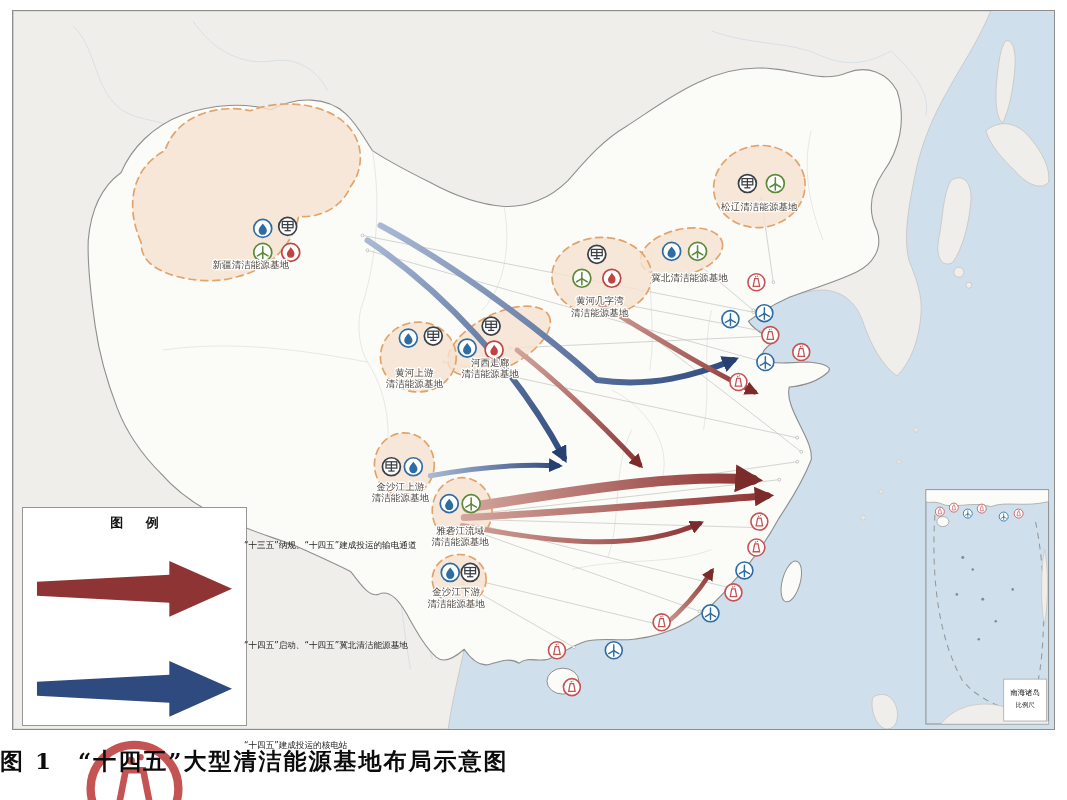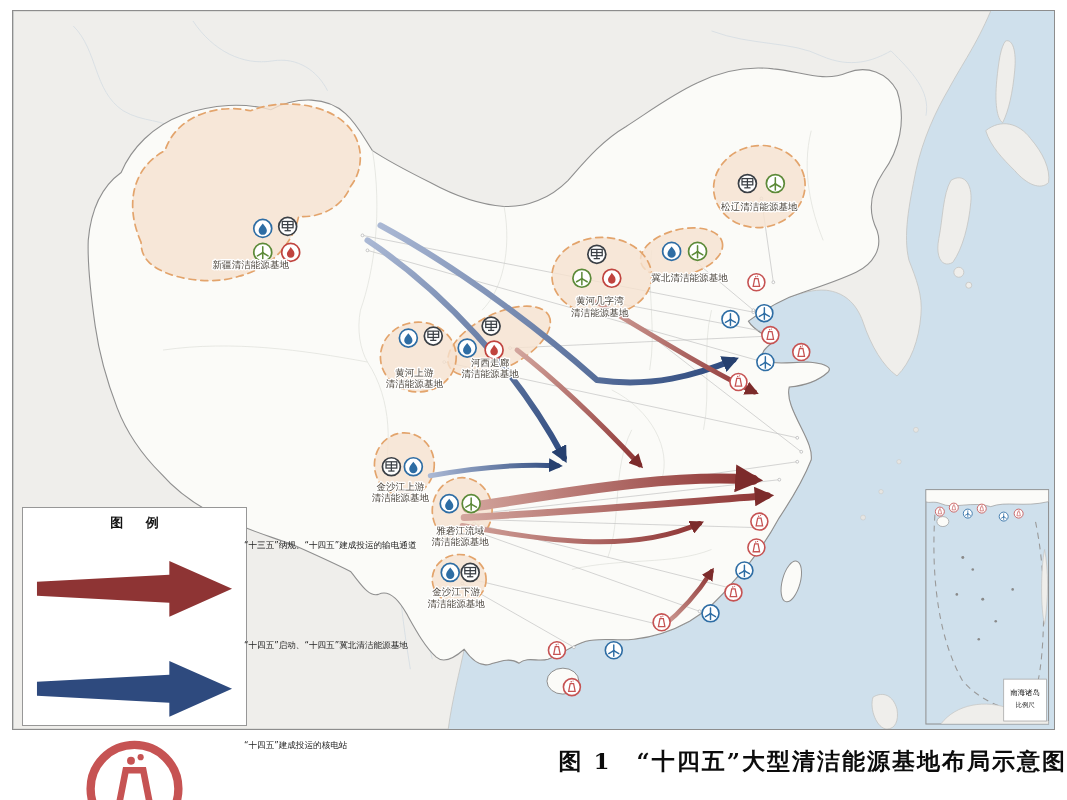--- a/index.html
+++ b/index.html
@@ -1,20 +1,20 @@
 <!DOCTYPE html>
 <html><head>
 <meta charset="utf-8">
 <style>
   *{margin:0;padding:0;box-sizing:border-box}
   html,body{width:1067px;height:800px;background:#fff;font-family:"DejaVu Sans","Liberation Sans",sans-serif}
   .page{position:relative;width:1067px;height:800px;background:#fff;overflow:hidden}
   .map-frame{position:absolute;left:12px;top:10px;width:1043px;height:720px;border:1px solid #8d8d8d;background:#cfe0ec}
   .map-frame svg{display:block;width:100%;height:100%}
-  .caption{position:absolute;left:0;top:746px;width:100%;text-align:right;
+  .caption{position:absolute;left:0;top:746px;width:100%;text-align:left;
     font-family:"DejaVu Serif","Liberation Serif",serif;font-size:23px;font-weight:700;color:#0c0c0c;letter-spacing:2px}
   
   .legend{position:absolute;left:9px;top:496px;width:225px;height:219px;background:#fff;border:1px solid #979797;
     padding:5px 7px 6px 7px;display:flex;flex-direction:column}
   .legend-title{text-align:center;font-size:13px;font-weight:700;letter-spacing:9px;color:#111;margin:1px 0 5px 0;text-indent:9px}
   .legend-row{display:flex;align-items:flex-start;gap:5px;margin:2.5px 0}
   .legend-row svg{flex:0 0 auto}
   .legend-label{font-size:8.6px;color:#1d1d1d;white-space:nowrap}
   
   text.base-label{font-family:"DejaVu Sans","Liberation Sans",sans-serif;font-size:9.6px;fill:#4c463e;

